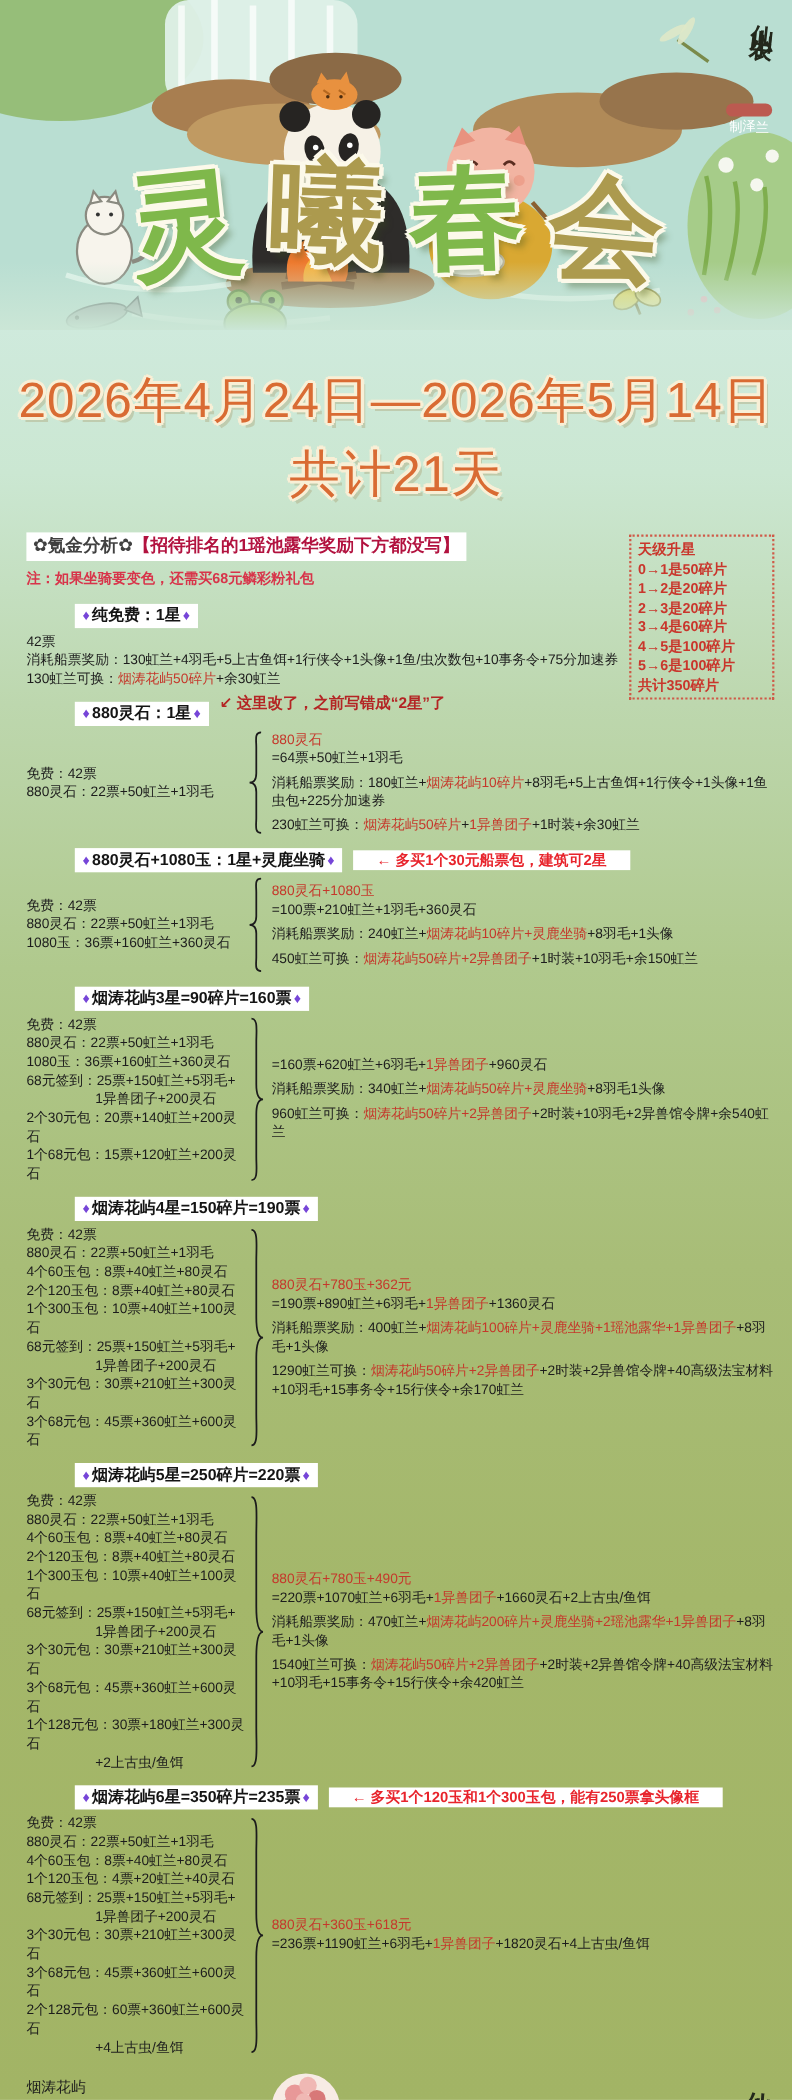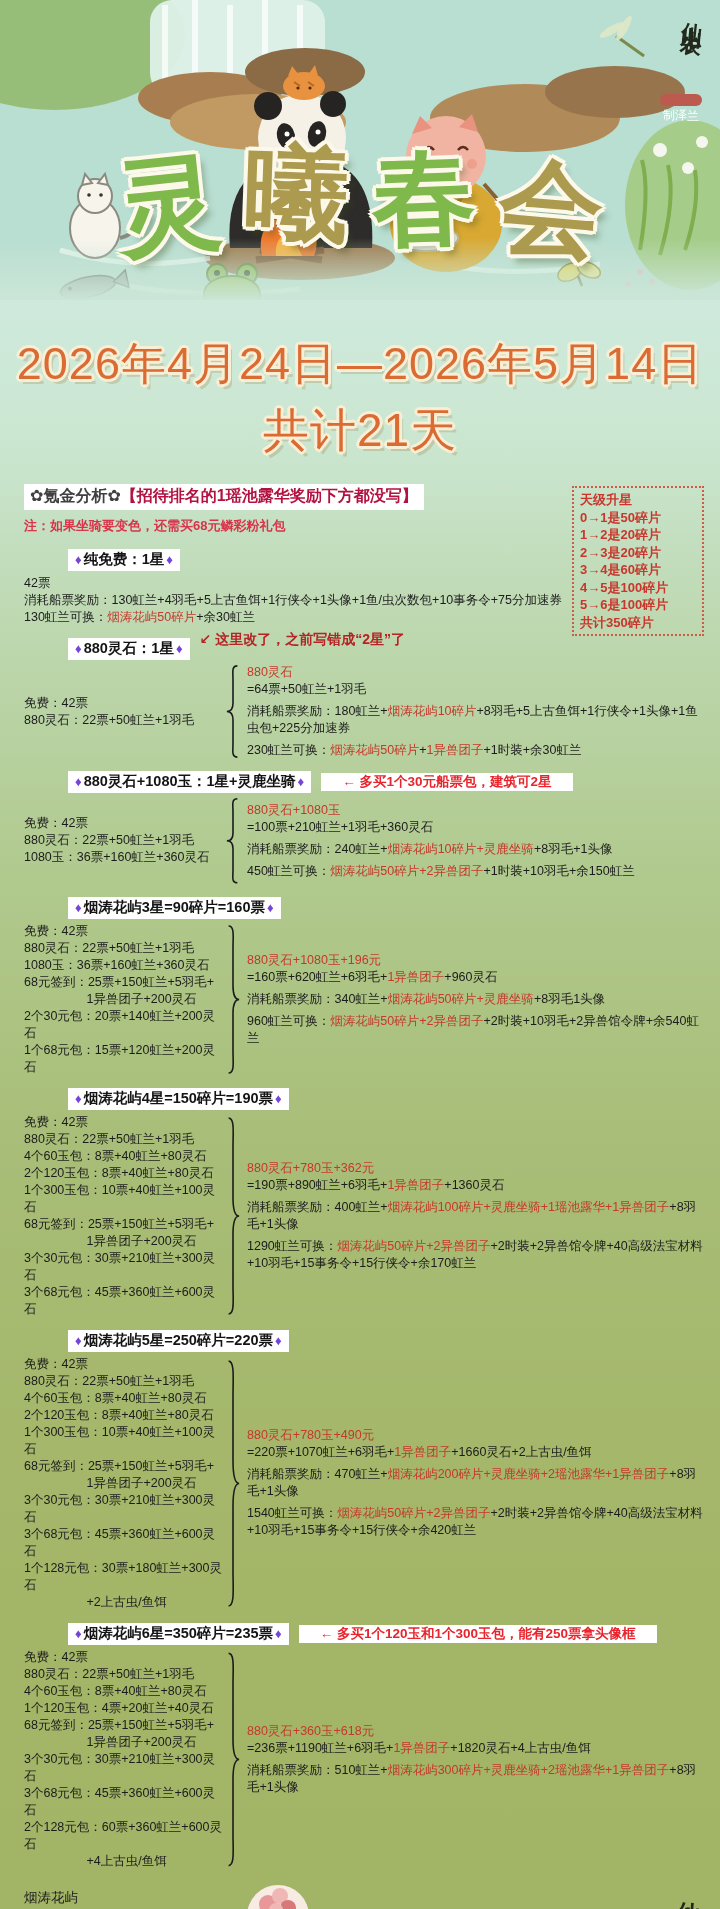--- a/index.html
+++ b/index.html
@@ -283,21 +283,20 @@
               <div class="tline"><span class="ink">2个30元包：20票+140虹兰+200灵石</span></div>
               <div class="tline"><span class="ink">1个68元包：15票+120虹兰+200灵石</span></div>
             </div>
             <div class="brace-wrap cusp-right">
               <svg class="brace-svg" viewBox="0 0 16 100" preserveAspectRatio="none">
                 <path d="M3,2 C10,2 8,9 8,16 L8,41 C8,47 10,50 15,50 C10,50 8,53 8,59 L8,84 C8,91 10,98 3,98" fill="none" stroke="#1c1c1c" stroke-width="1.6" vector-effect="non-scaling-stroke"></path>
               </svg>
             </div>
             <div class="col-right">
               <div class="rgroup">
-                <div class="tline"><span class="red">880灵石+1080玉+196元</span></div>
                 <div class="tline"><span class="ink">=160票+620虹兰+6羽毛+</span><span class="red">1异兽团子</span><span class="ink">+960灵石</span></div>
               </div>
               <div class="rgroup">
                 <div class="tline"><span class="ink">消耗船票奖励：340虹兰+</span><span class="red">烟涛花屿50碎片+灵鹿坐骑</span><span class="ink">+8羽毛1头像</span></div>
               </div>
               <div class="rgroup">
                 <div class="tline"><span class="ink">960虹兰可换：</span><span class="red">烟涛花屿50碎片+2异兽团子</span><span class="ink">+2时装+10羽毛+2异兽馆令牌+余540虹兰</span></div>
               </div>
             </div>
           </div>
@@ -387,23 +386,20 @@
             </div>
             <div class="brace-wrap cusp-right">
               <svg class="brace-svg" viewBox="0 0 16 100" preserveAspectRatio="none">
                 <path d="M3,2 C10,2 8,9 8,16 L8,41 C8,47 10,50 15,50 C10,50 8,53 8,59 L8,84 C8,91 10,98 3,98" fill="none" stroke="#1c1c1c" stroke-width="1.6" vector-effect="non-scaling-stroke"></path>
               </svg>
             </div>
             <div class="col-right">
               <div class="rgroup">
                 <div class="tline"><span class="red">880灵石+360玉+618元</span></div>
                 <div class="tline"><span class="ink">=236票+1190虹兰+6羽毛+</span><span class="red">1异兽团子</span><span class="ink">+1820灵石+4上古虫/鱼饵</span></div>
-              </div>
-              <div class="rgroup">
-                <div class="tline"><span class="ink">消耗船票奖励：510虹兰+</span><span class="red">烟涛花屿300碎片+灵鹿坐骑+2瑶池露华+1异兽团子</span><span class="ink">+8羽毛+1头像</span></div>
               </div>
             </div>
           </div>
         </section>
       </div>
 
     
     <div class="building">
       <svg class="b-img" viewBox="0 0 64 64">
         <circle cx="32" cy="32" r="31" fill="#f7ebe4"></circle>

